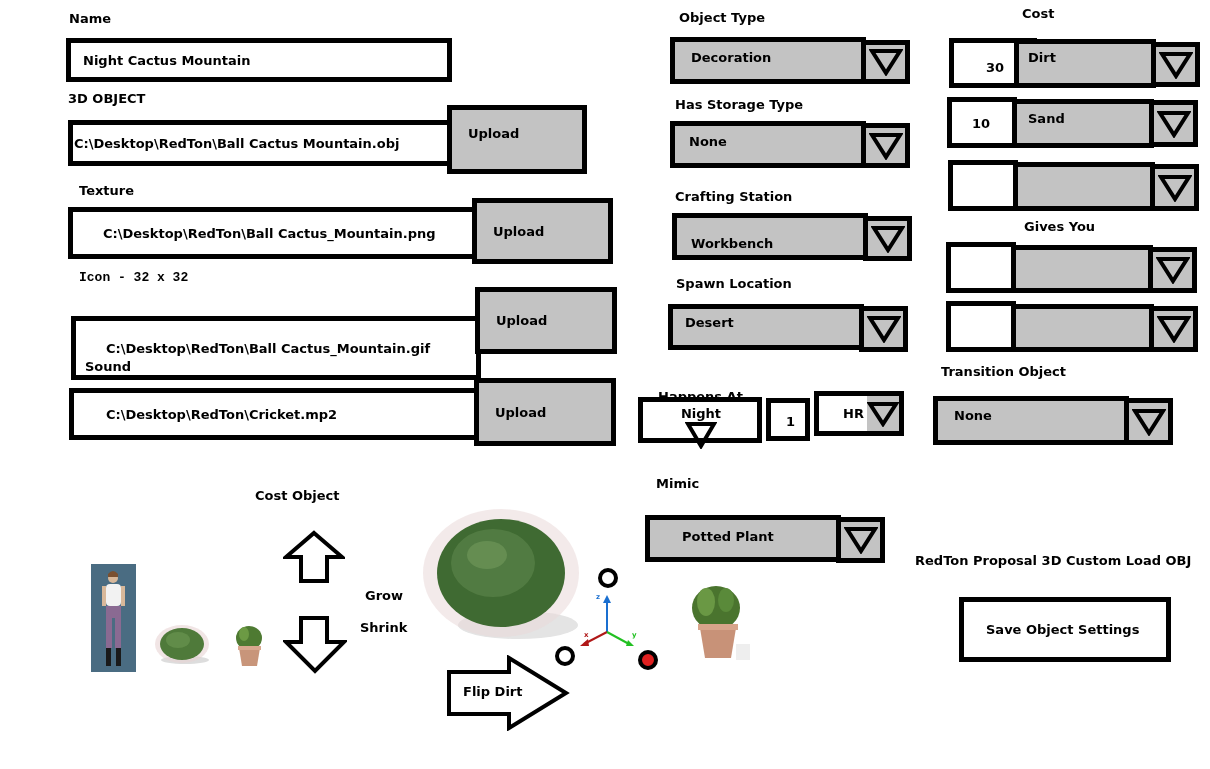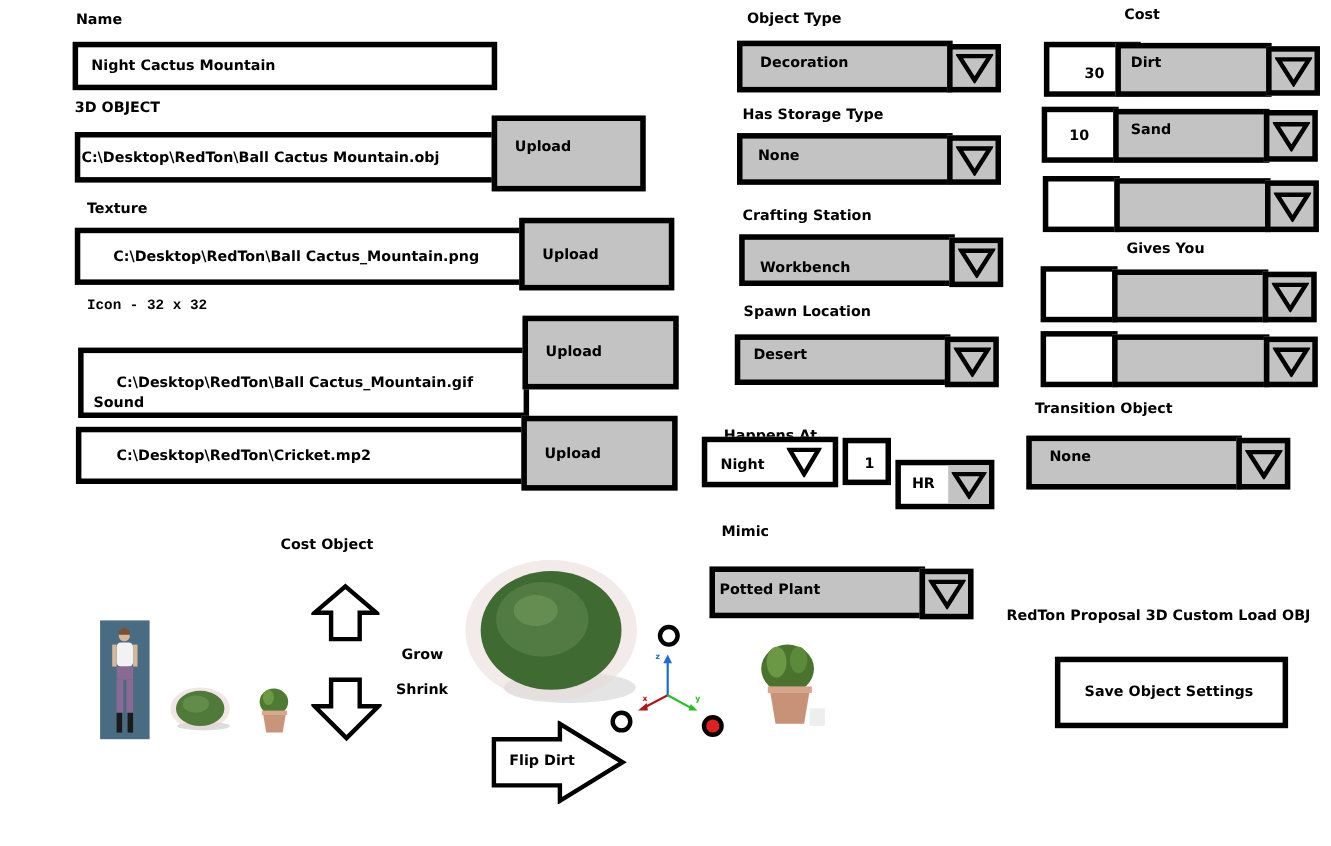--- a/index.html
+++ b/index.html
@@ -100,42 +100,42 @@
 <div class="dd-field" style="left:668px;top:304px;width:196px;height:46px;padding-left:12px;padding-bottom:10px;">
   <span>Desert</span>
 </div>
 <div class="dd-btn" style="left:859px;top:306px;width:49px;height:46px;">
   <svg width="34" height="28" viewBox="0 0 34 28">
       <polygon points="3,3 31,3 17,25" fill="none" stroke="#000" stroke-width="4"></polygon>
     </svg>
 </div>
 
 <div class="label" style="left:658px;top:370px;margin-top:19px;">Happens At</div>
-<div class="whitebox" style="left:638px;top:397px;width:124px;height:46px;padding-left:12px;justify-content:space-between;padding-right:10px;">
+<div class="whitebox" style="left:638px;top:397px;width:124px;height:46px;padding-left:12px;justify-content:space-between;padding-right:10px;flex-direction:column;">
   <span style="padding-top:4px;">Night</span>
   <span class="tri">
     <svg width="32" height="28" viewBox="0 0 32 28">
         <polygon points="3,3 29,3 16,25" fill="none" stroke="#000" stroke-width="4"></polygon>
       </svg>
   </span>
 </div>
 <div class="numbox" style="left:766px;top:398px;width:44px;height:43px;padding-left:15px;padding-top:4px;">
   <span>1</span>
 </div>
-<div class="whitebox" style="left:814px;top:418px;width:90px;height:45px;padding-left:10px;">
+<div class="whitebox" style="left:814px;top:391px;width:90px;height:45px;padding-left:24px;">
   <span style="width:36px;">HR</span>
   <span class="tri" style="background:#c3c3c3;height:35px;width:40px;display:flex;align-items:center;justify-content:center;">
     <svg width="32" height="26" viewBox="0 0 32 26">
         <polygon points="3,3 29,3 16,23" fill="none" stroke="#000" stroke-width="4"></polygon>
       </svg>
   </span>
 </div>
 
 <div class="label" style="left:656px;top:476px;">Mimic</div>
-<div class="dd-field" style="left:645px;top:515px;width:196px;height:47px;padding-left:4px;padding-bottom:4px;">
+<div class="dd-field" style="left:645px;top:515px;width:196px;height:47px;padding-left:32px;padding-bottom:4px;">
   <span>Potted Plant</span>
 </div>
 <div class="dd-btn" style="left:836px;top:517px;width:49px;height:46px;">
   <svg width="34" height="28" viewBox="0 0 34 28">
       <polygon points="3,3 31,3 17,25" fill="none" stroke="#000" stroke-width="4"></polygon>
     </svg>
 </div>
 
 <div class="label" style="left:1022px;top:6px;">Cost</div>
 

